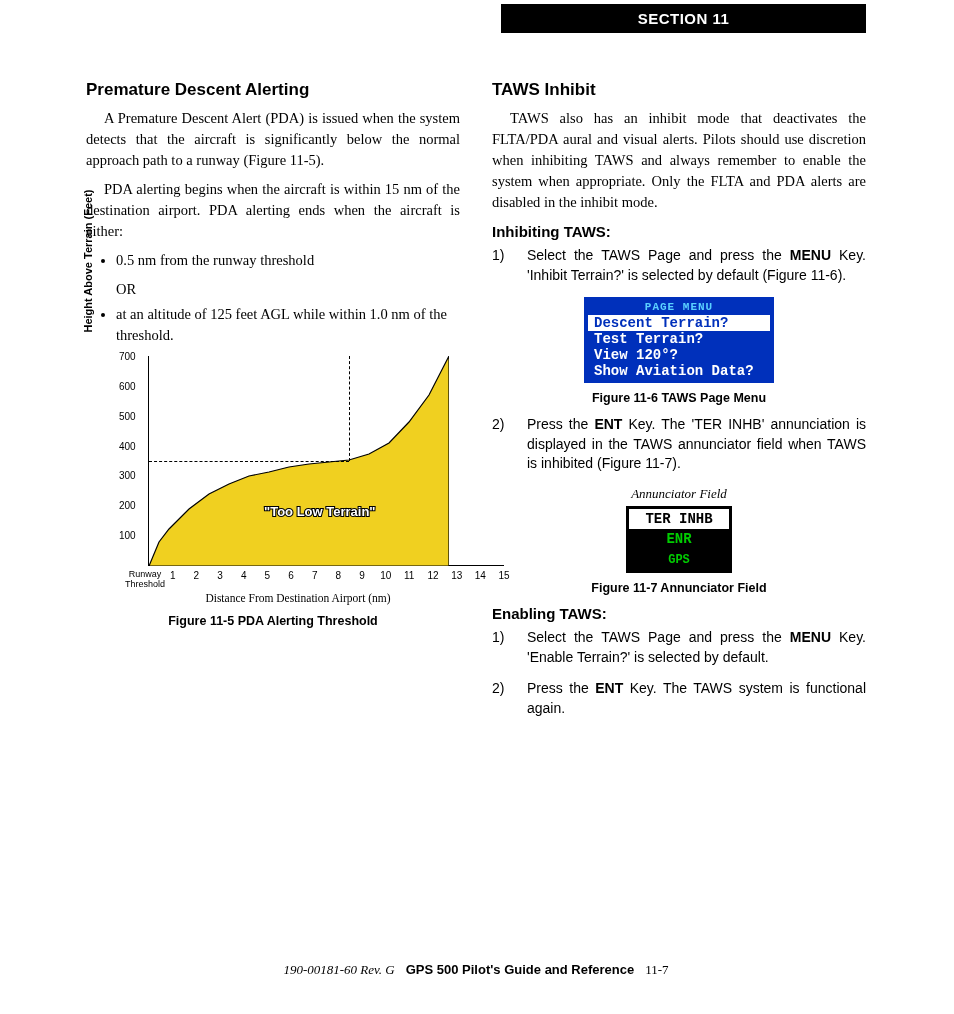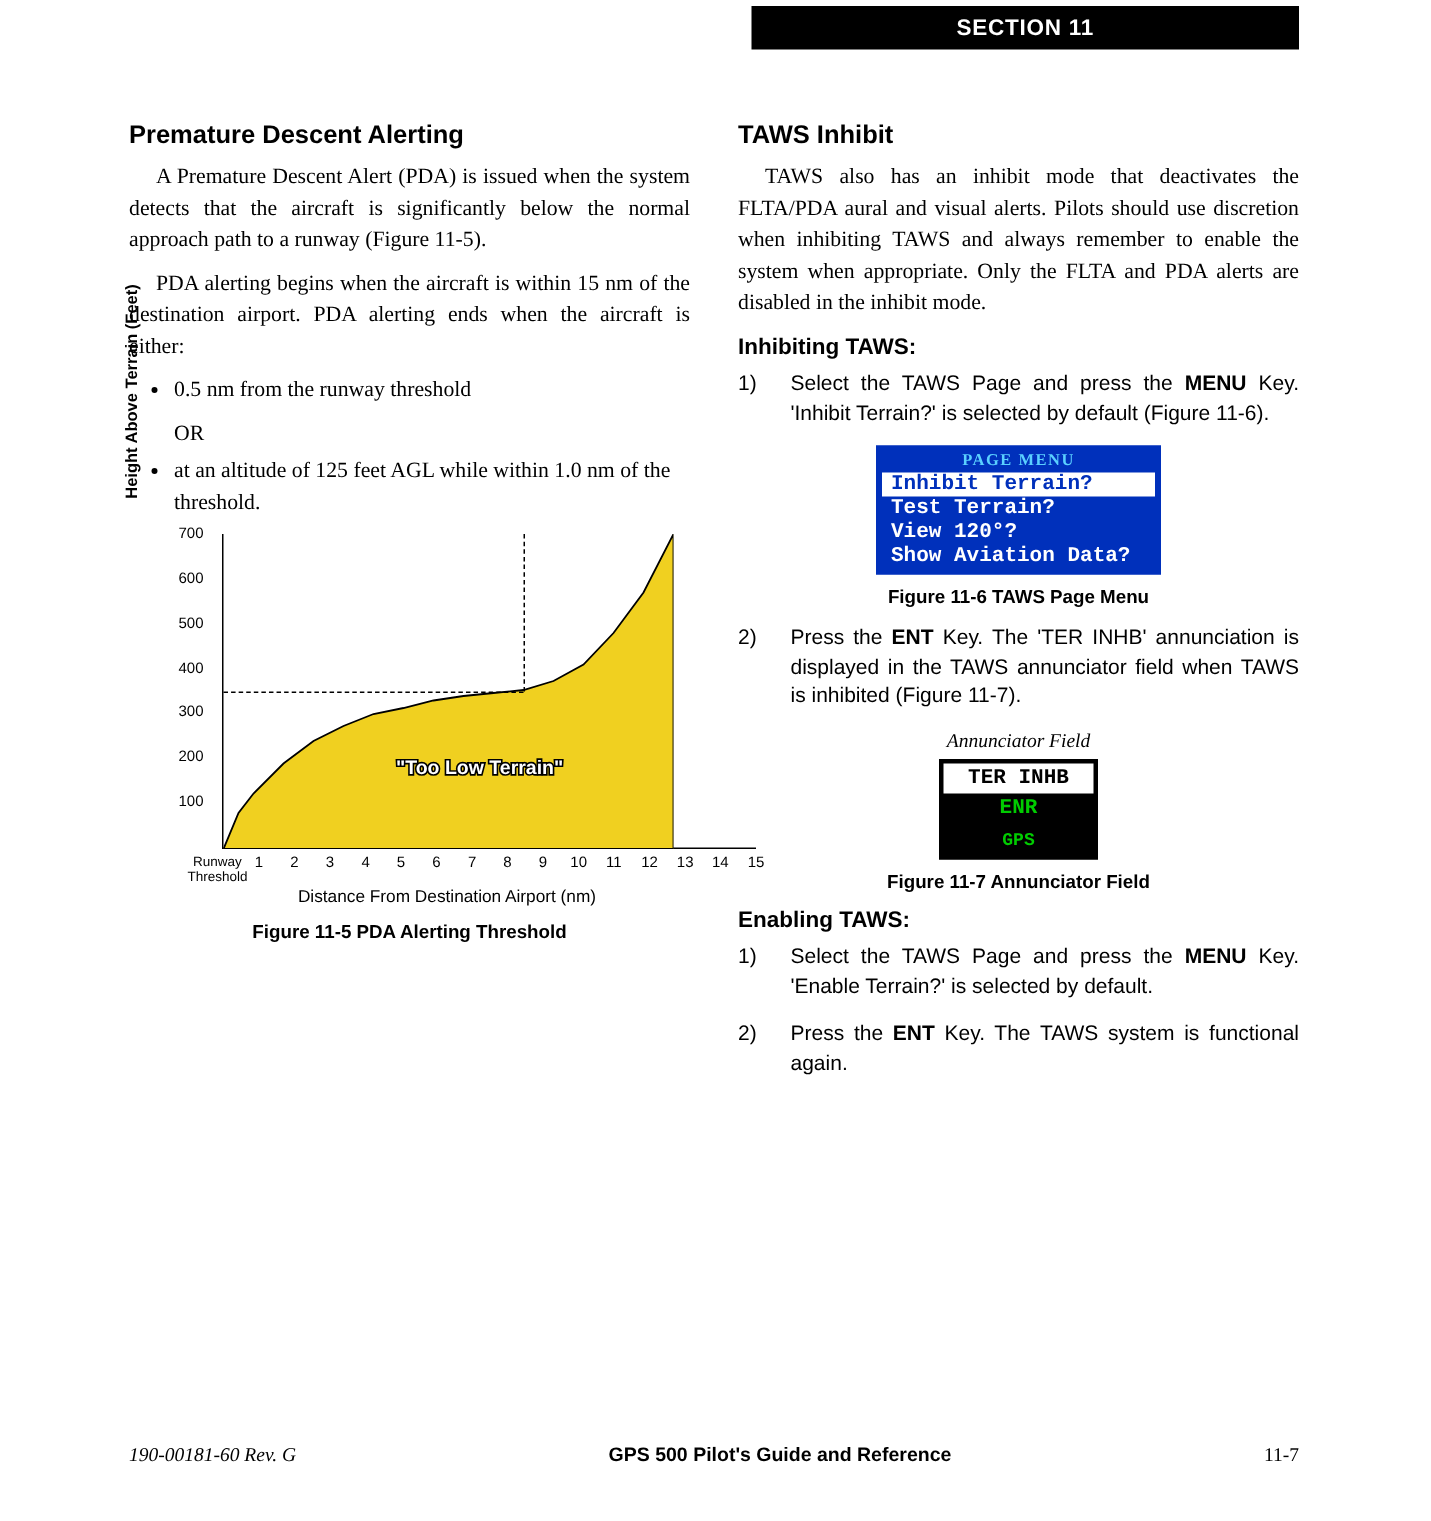--- a/index.html
+++ b/index.html
@@ -116,21 +116,21 @@
     width: 200px;
     text-align: center;
     left: -8px;
   }
   .xlabel {
     position: absolute;
     left: 52px; bottom: 2px;
     width: 300px;
     text-align: center;
     font-size: 11.5px;
-    font-family: Liberation Sans, sans-serif;
+    font-family: Liberation Serif, serif;
   }
   .runway-lbl {
     position: absolute;
     left: 26px;
     bottom: 16px;
     font-size: 9px;
     font-family: Arial, sans-serif;
     line-height: 1.1;
     text-align: center;
     width: 46px;
@@ -168,21 +168,20 @@
     font-weight: bold;
     font-size: 14px;
   }
   .menu-title {
     background: #0030bb;
     color: #5ad0ff;
     text-align: center;
     font-size: 11px;
     padding: 0 0 2px 0;
     letter-spacing: 1px;
-    font-family: Liberation Serif, serif;
   }
   .menu-item { padding: 0 6px; color: #fff; }
   .menu-item.sel { background: #fff; color: #0030bb; }
   
   .annun-wrap { text-align: center; margin-top: 8px; }
   .annun-label {
     font-style: italic;
     font-family: Georgia, serif;
     font-size: 13px;
     margin-bottom: 4px;
@@ -200,22 +199,23 @@
   .annun-row1 { background: #fff; color: #000; padding: 1px 13px; }
   .annun-row2 { color: #0c0; padding: 1px 0; }
   .annun-row3 { color: #0c0; background:#000; padding: 1px 0; font-size:12px; border-top:3px solid #000; }
   
   .footer {
     position: absolute;
     bottom: 36px;
     left: 86px;
     width: 780px;
     display: flex;
-    justify-content: space-between;
+    justify-content: center;
     font-size: 13px;
+    gap: 11px;
   }
   .footer .l { font-style: italic; font-family: Georgia, serif; }
   .footer .c { font-family: Arial, sans-serif; font-weight: bold; }
   .footer .r { font-family: Georgia, serif; }
 </style>
 </head>
 <body>
 
 <div class="section-header">
   <div class="sec-line1">SECTION 11</div>
@@ -287,21 +287,21 @@
     <h3>Inhibiting TAWS:</h3>
     <ol class="steps">
       <li>
         <span class="num">1)</span>
         <span>Select the TAWS Page and press the </span><span class="bold">MENU</span><span> Key. 'Inhibit Terrain?' is selected by default (Figure 11-6).</span>
       </li>
     </ol>
 
     <div class="menu-fig">
       <div class="menu-title">PAGE MENU</div>
-      <div class="menu-item sel">Inhibit Terrain?</div>
+      <div class="menu-item sel">Descent Terrain?</div>
       <div class="menu-item">Test Terrain?</div>
       <div class="menu-item">View 120°?</div>
       <div class="menu-item">Show Aviation Data?</div>
     </div>
     <div class="figure-caption">Figure 11-6  TAWS Page Menu</div>
 
     <ol class="steps">
       <li>
         <span class="num">2)</span>
         <span>Press the </span><span class="bold">ENT</span><span> Key.  The 'TER INHB' annunciation is displayed in the TAWS annunciator field when TAWS is inhibited (Figure 11-7).</span>

